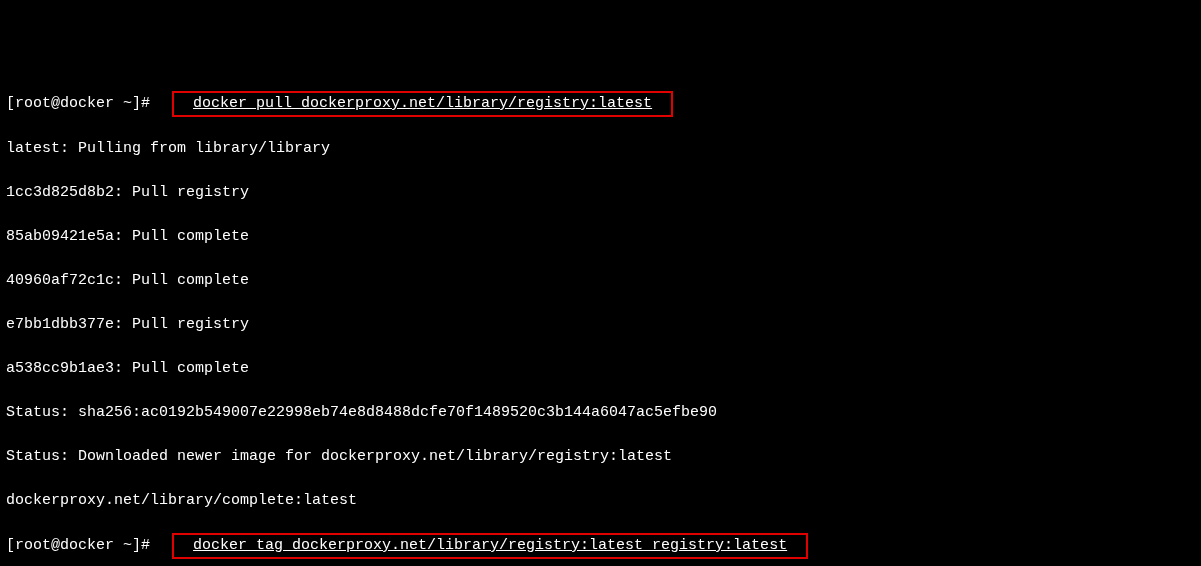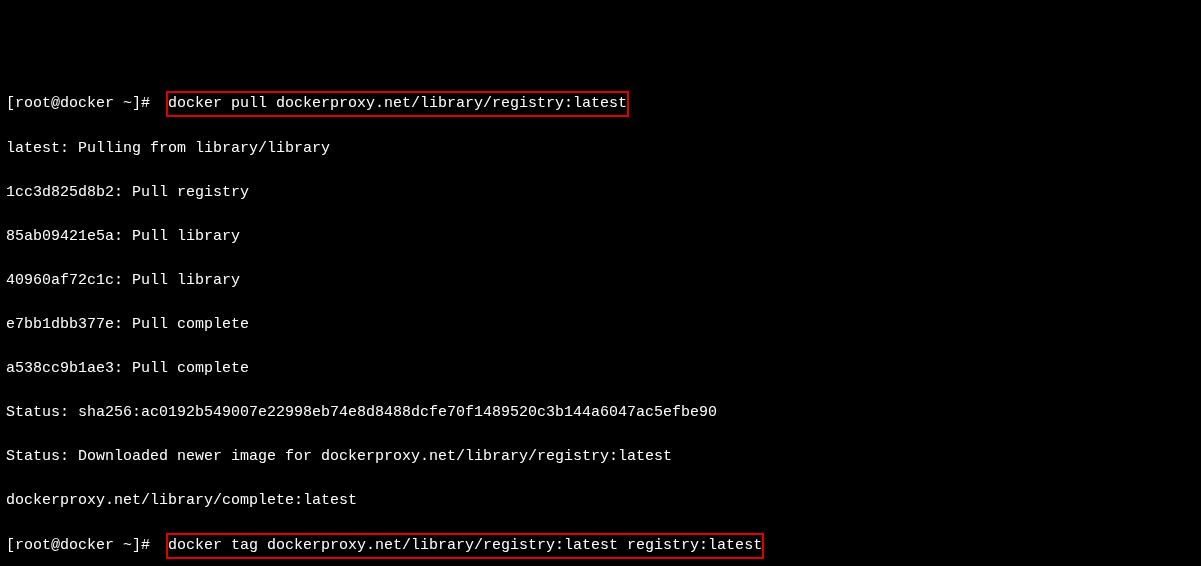--- a/index.html
+++ b/index.html
@@ -11,35 +11,36 @@
       line-height: 22px;
       padding: 4px 6px;
       width: 1201px;
       white-space: pre;
       overflow: hidden;
     }
     .term-line { display: block; }
     .red-box {
       border: 2px solid #e00000;
       display: inline-block;
-      padding: 0 0;
-      margin: -1px 7px;
+      padding: 0 19px;
+      margin: -1px 13px;
+      text-decoration: underline;
     }
   </style>
 </head>
 <body>
 
 
 
 <span class="term-line"><span>[root@docker ~]# </span><span class="red-box"><span>docker pull dockerproxy.net/library/registry:latest</span></span></span>
 <span class="term-line">latest: Pulling from library/library</span>
 <span class="term-line">1cc3d825d8b2: Pull registry</span>
-<span class="term-line">85ab09421e5a: Pull library</span>
-<span class="term-line">40960af72c1c: Pull library</span>
-<span class="term-line">e7bb1dbb377e: Pull complete</span>
+<span class="term-line">85ab09421e5a: Pull complete</span>
+<span class="term-line">40960af72c1c: Pull complete</span>
+<span class="term-line">e7bb1dbb377e: Pull registry</span>
 <span class="term-line">a538cc9b1ae3: Pull complete</span>
 <span class="term-line">Status: sha256:ac0192b549007e22998eb74e8d8488dcfe70f1489520c3b144a6047ac5efbe90</span>
 <span class="term-line">Status: Downloaded newer image for dockerproxy.net/library/registry:latest</span>
 <span class="term-line">dockerproxy.net/library/complete:latest</span>
 <span class="term-line"><span>[root@docker ~]# </span><span class="red-box"><span>docker tag dockerproxy.net/library/registry:latest registry:latest</span></span></span>
 
 
 
 
 

